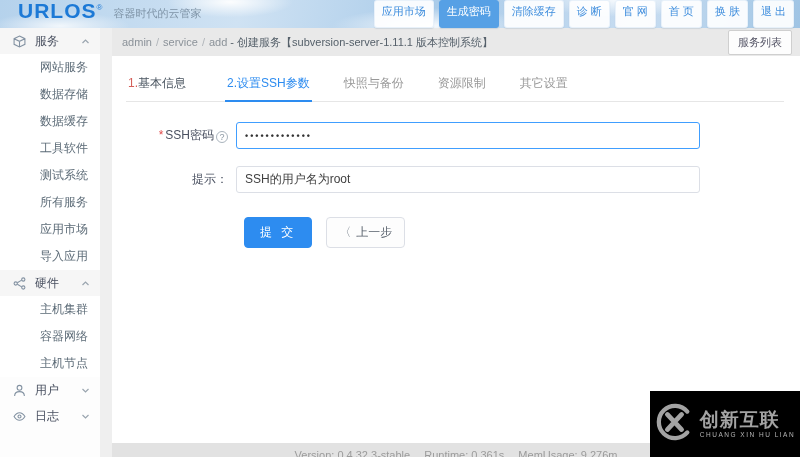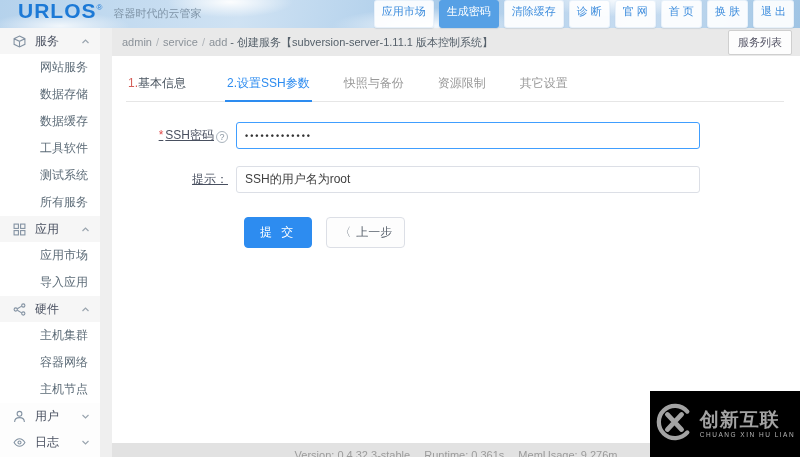--- a/index.html
+++ b/index.html
@@ -53,21 +53,21 @@
   
   .card { flex:1; background:#fff; overflow:hidden; }
   .tabs { display:flex; gap:30px; margin:10px 16px 0 14px; border-bottom:1px solid #e6e6e6; }
   .tab { font-size:12px; padding:9px 2px 8px; color:#999; cursor:pointer; border-bottom:2px solid transparent; margin-bottom:-1px; white-space:nowrap; }
   .tab .num1 { color:#d4605a; }
   .tab.done { color:#4a5560; }
   .tab.active { color:#2d8cf0; border-bottom-color:#2d8cf0;margin-left:7px; }
 
   .form { margin-top:20px; }
   .frow { display:flex; align-items:center; margin-bottom:17px; }
-  .flabel { width:124px; text-align:right; font-size:12px; color:#495060; padding-right:8px; flex-shrink:0;text-decoration:underline; }
+  .flabel { width:124px; text-align:right; font-size:12px; color:#495060; padding-right:8px; flex-shrink:0; }
   .req { color:#e14b4b; margin-right:2px; }
   .help {
     display:inline-block; width:12px; height:12px; line-height:11px; text-align:center;
     border:1px solid #aab4bd; border-radius:50%; color:#8b97a2; font-size:9px; margin-left:2px; vertical-align:-1px; cursor:pointer;
   }
   .finput {
     width:464px; height:27px; border:1px solid #dcdfe6; border-radius:3px;
     padding:0 8px; font-size:12px; color:#495060; outline:none; background:#fff;
     font-family:"Liberation Sans","DejaVu Sans",sans-serif;
   }
@@ -133,38 +133,20 @@
           </svg>
         </span>
     </div>
     <div class="sitem">网站服务</div>
     <div class="sitem">数据存储</div>
     <div class="sitem">数据缓存</div>
     <div class="sitem">工具软件</div>
     <div class="sitem">测试系统</div>
     <div class="sitem">所有服务</div>
 
-    <div class="sgroup">
-      <span class="ico">
-        <svg viewBox="0 0 12 12" width="13" height="13">
-            <g fill="none" stroke="#8392a2" stroke-width="1">
-              <rect x="1" y="1" width="4" height="4"></rect>
-              <rect x="7" y="1" width="4" height="4"></rect>
-              <rect x="1" y="7" width="4" height="4"></rect>
-              <rect x="7" y="7" width="4" height="4"></rect>
-            </g>
-          </svg>
-      </span>
-      <span>应用</span>
-      <span class="chev">
-          <svg width="9" height="9" viewBox="0 0 9 9">
-            <path d="M1.5 6 L4.5 3 L7.5 6" fill="none" stroke="#9aa5af" stroke-width="1.2"></path>
-          </svg>
-        </span>
-    </div>
     <div class="sitem">应用市场</div>
     <div class="sitem">导入应用</div>
 
     <div class="sgroup">
       <span class="ico">
         <svg viewBox="0 0 12 12" width="13" height="13">
             <g fill="none" stroke="#8392a2" stroke-width="1">
               <circle cx="9.5" cy="2.3" r="1.5"></circle>
               <circle cx="2.5" cy="6" r="1.5"></circle>
               <circle cx="9.5" cy="9.7" r="1.5"></circle>

